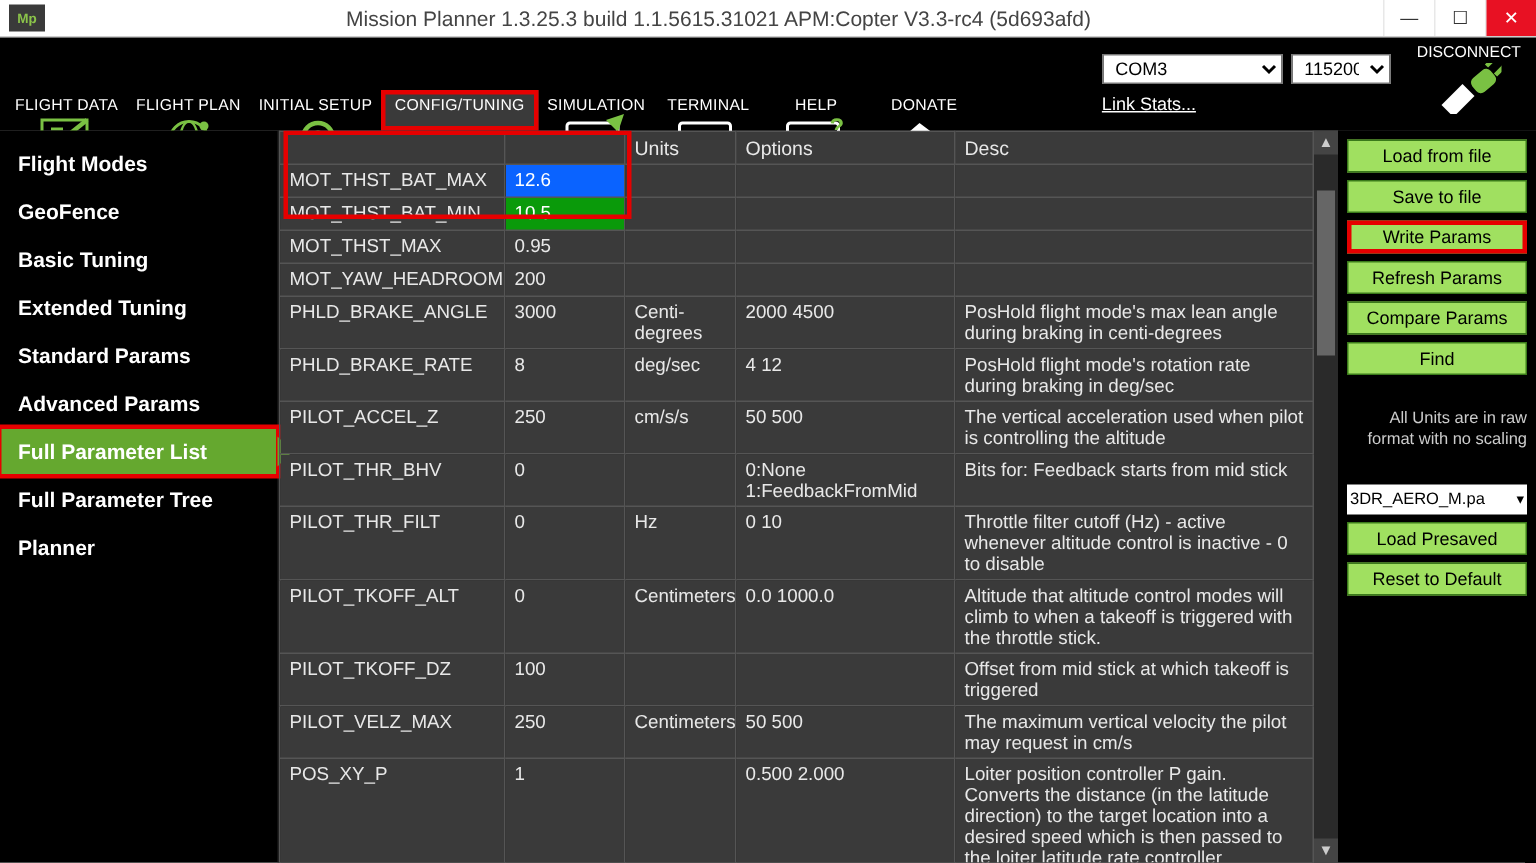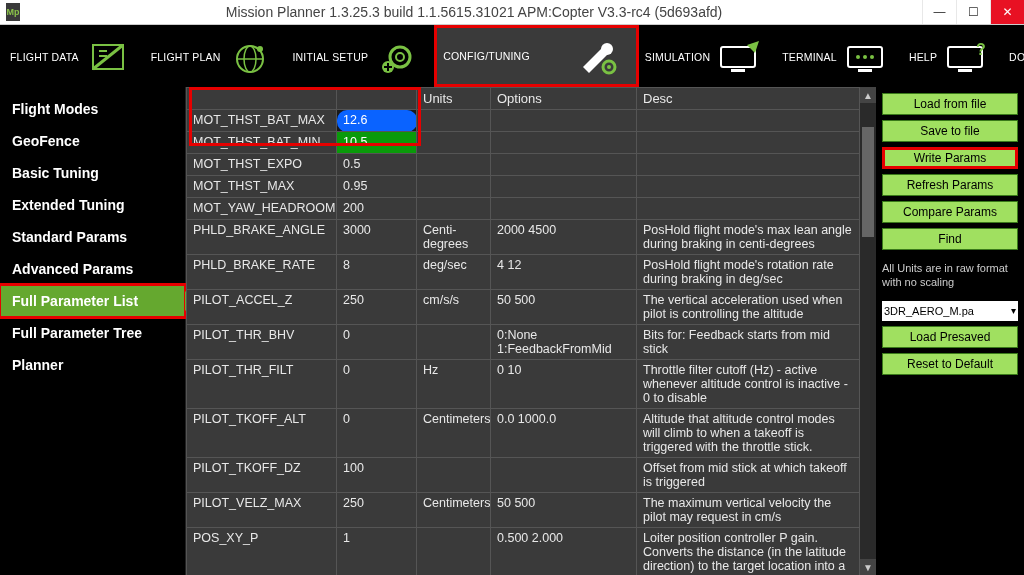--- a/index.html
+++ b/index.html
@@ -1,26 +1,26 @@
 <!DOCTYPE html>
 <html><head>
 <meta charset="utf-8">
 <style>
   * { box-sizing: border-box; margin: 0; padding: 0; font-family: "Segoe UI", Tahoma, sans-serif; }
   body { width: 1024px; height: 575px; background: #fff; overflow: hidden; position: relative; }
 
   .titlebar { height: 25px; background: #fff; display: flex; align-items: center; border-bottom: 1px solid #ccc; }
-  .titlebar .app-icon { width: 14px; height: 18px; background: #3a3a3a; color:#8bc34a; margin: 0 6px; font-size:9px; display:flex; align-items:center; justify-content:center; font-weight:bold;}
+  .titlebar .app-icon { width: 24px; height: 18px; background: #3a3a3a; color:#8bc34a; margin: 0 6px; font-size:9px; display:flex; align-items:center; justify-content:center; font-weight:bold;}
   .titlebar .title { flex: 1; text-align: center; font-size: 14px; color: #444; }
   .winbtns { display: flex; height: 100%; }
   .winbtn { width: 34px; display:flex; align-items:center; justify-content:center; font-size: 12px; color:#333; border-left:1px solid #e8e8e8;}
   .winbtn.close { background: #e81123; color:#fff; }
 
   .toolbar { height: 62px; background: #000; display: flex; align-items: stretch; color:#fff; padding-left: 4px; position:relative; }
-  .toolbtn { display:flex; flex-direction:row; align-items:center; justify-content:flex-start; padding: 4px 6px 0; font-size: 10.5px; letter-spacing:0.2px; cursor:pointer; position:relative; }
+  .toolbtn { display:flex; flex-direction:column; align-items:center; justify-content:flex-start; padding: 4px 6px 0; font-size: 10.5px; letter-spacing:0.2px; cursor:pointer; position:relative;margin-top:35px; }
   .toolbtn .lbl { height: 14px; white-space: nowrap; }
   .toolbtn .ico { height: 38px; width: 60px; display:flex; align-items:center; justify-content:center; }
   .toolbtn svg { }
   .toolbtn.config-outline { border: 3px solid #e60000; padding-top:1px;}
   .toolbtn.config-outline .lbl{margin-top:0px;}
   .rightctl { margin-left:auto; display:flex; align-items:center; gap:8px; padding-right:8px;justify-content:center;}
   .combo { background:#fff; color:#000; height:20px; font-size:12px; padding:0 4px; }
   .linkstats { color:#fff; text-decoration: underline; font-size:12px; cursor:pointer; }
   .disconnect { display:flex; flex-direction:column; align-items:center; font-size:10.5px; padding:4px 10px 0; cursor:pointer;}
   .disconnect .plug { width:46px; height:36px; display:flex; align-items:center; justify-content:center;}
@@ -29,32 +29,32 @@
   .sidenav { width: 186px; background:#000; padding-top:6px; border-right:1px solid #222; position:relative;}
   .navitem { color:#fff; font-size: 14px; font-weight:bold; padding: 8px 12px; cursor:pointer; }
   .navitem.active { background:#65a82f; position:relative; outline:3px solid #e60000; outline-offset:-1px;}
   .navitem.active::after{content:""; position:absolute; right:-10px; top:50%; transform:translateY(-50%); border-left:10px solid #65a82f; border-top:10px solid transparent; border-bottom:10px solid transparent;}
 
   .content { flex:1; display:flex; background:#1a1a1a; }
   .tablewrap { flex:1; position:relative; overflow:hidden; }
   table { width:100%; border-collapse:collapse; font-size:12.5px; color:#e8e8e8; table-layout:fixed; }
   thead th { background:#3a3a3a; text-align:left; padding:3px 6px; border:1px solid #555; font-weight:normal; font-size:13px;margin-top:36px;}
   tbody td { background:#3a3a3a; padding:3px 6px; border:1px solid #555; height:22px; vertical-align:top; overflow:hidden; }
-  tbody tr.hl-blue td.val { background:#0a63ff; color:#fff;border-radius:10px;}
+  tbody tr.hl-blue td.val { background:#0a63ff; color:#fff;}
   tbody tr.hl-green td.val { background:#0a9a0a; color:#ffffff;}
   .redbox-top { position:absolute; left:3px; top:0px; width:232px; height:59px; border:3px solid #e60000; pointer-events:none;}
   .scrollbar { width:16px; background:#2a2a2a; position:relative;}
   .scrollbar .thumb{ position:absolute; left:2px; right:2px; top:40px; height:110px; background:#666;}
   .scrollbar .arrow{ position:absolute; left:0; right:0; height:16px; background:#444; color:#ccc; display:flex; align-items:center; justify-content:center; font-size:10px;}
   .scrollbar .arrow.top{top:0} .scrollbar .arrow.bot{bottom:0}
 
-  .rightpanel { width:148px; background:#000; padding:6px 6px 0; display:flex; flex-direction:column; gap:5px; color:#ccc; font-size:11px;}
+  .rightpanel { width:132px; background:#000; padding:6px 6px 0; display:flex; flex-direction:column; gap:5px; color:#ccc; font-size:11px;}
   .gbtn { background:#a0e060; border:1px solid #3a7a1a; color:#000; font-size:12px; height:22px; cursor:pointer; text-align:center; display:flex; align-items:center; justify-content:center;}
   .gbtn.write-outline{ border:3px solid #e60000; }
-  .note { text-align:left; font-size:11px; line-height:1.3; margin:6px 0;}
+  .note { text-align:right; font-size:11px; line-height:1.3; margin:17px 0;}
   .dropdown { background:#fff; color:#000; font-size:11px; height:20px; padding:0 2px; display:flex; align-items:center; justify-content:space-between;}
   .dropdown span.caret{font-size:10px;}
 
   col.c-cmd{width:150px} col.c-val{width:80px} col.c-unit{width:74px} col.c-opt{width:146px} col.c-desc{width:auto}
   tr.tall td{height:auto;}
 </style>
 </head>
 <body>
 
 <div class="titlebar">
@@ -220,27 +220,20 @@
               <td></td>
             </tr>
             <tr class="hl-green">
               <td>MOT_THST_BAT_MIN</td>
               <td class="val">10.5</td>
               <td></td>
               <td></td>
               <td></td>
             </tr>
             <tr>
-              <td>MOT_THST_EXPO</td>
-              <td class="val">0.5</td>
-              <td></td>
-              <td></td>
-              <td></td>
-            </tr>
-            <tr>
               <td>MOT_THST_MAX</td>
               <td class="val">0.95</td>
               <td></td>
               <td></td>
               <td></td>
             </tr>
             <tr>
               <td>MOT_YAW_HEADROOM</td>
               <td class="val">200</td>
               <td></td>

